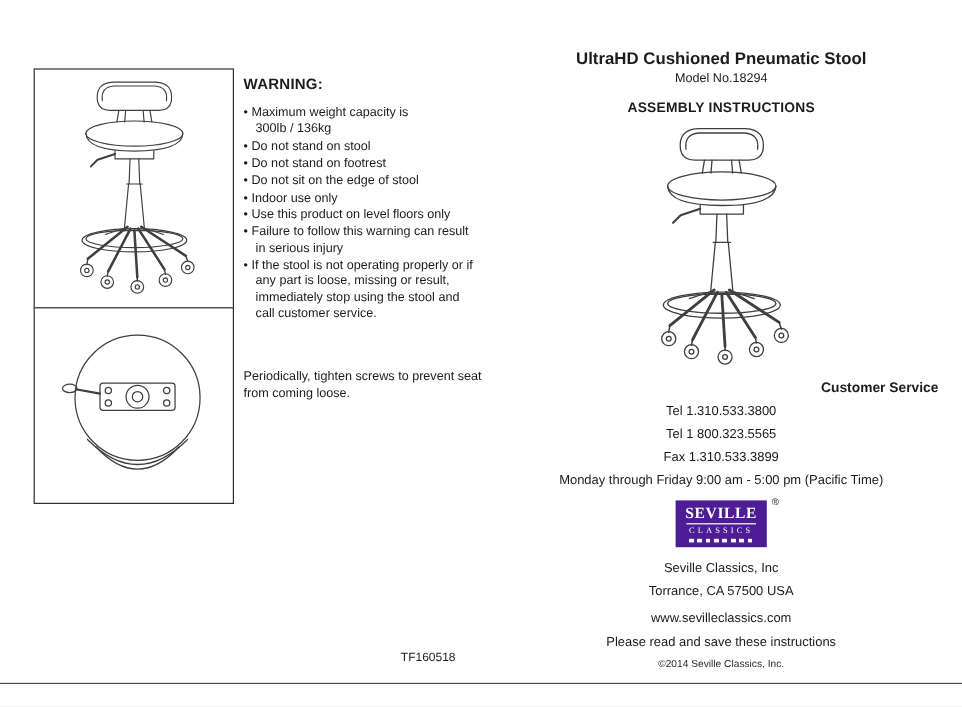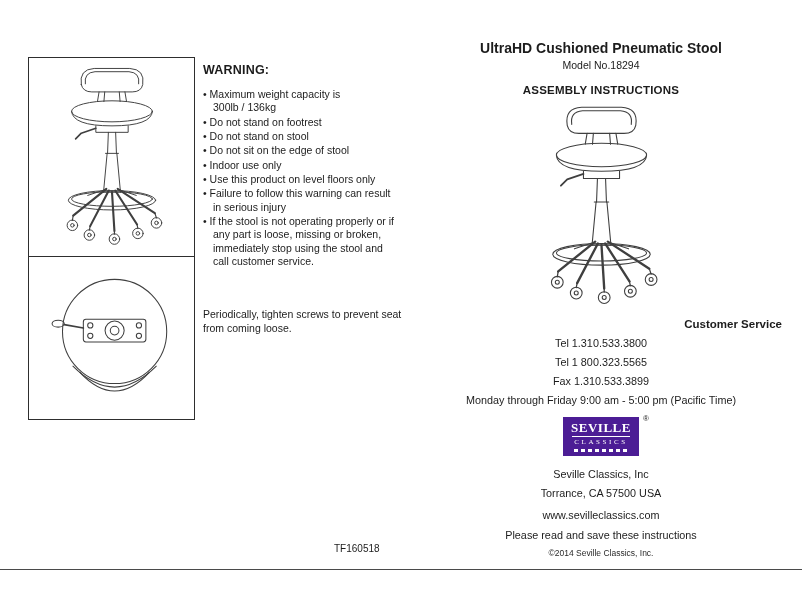--- a/index.html
+++ b/index.html
@@ -152,29 +152,29 @@
         <use href="#stool-underside-art"></use>
       </svg>
     </div>
   </div>
 
   <div class="warning-col">
     <h2 class="warning-heading">WARNING:</h2>
     <ul class="warning-list">
       <li>Maximum weight capacity is
 300lb / 136kg</li>
+      <li>Do not stand on stool</li>
       <li>Do not stand on footrest</li>
-      <li>Do not stand on stool</li>
       <li>Do not sit on the edge of stool</li>
       <li>Indoor use only</li>
       <li>Use this product on level floors only</li>
       <li>Failure to follow this warning can result
 in serious injury</li>
       <li>If the stool is not operating properly or if
-any part is loose, missing or broken,
+any part is loose, missing or result,
 immediately stop using the stool and
 call customer service.</li>
     </ul>
   </div>
   <p class="maintenance-note">Periodically, tighten screws to prevent seat
 from coming loose.</p>
   <div class="document-code">TF160518</div>
 
   <div class="right-col">
     <h1 class="product-title">UltraHD Cushioned Pneumatic Stool</h1>

